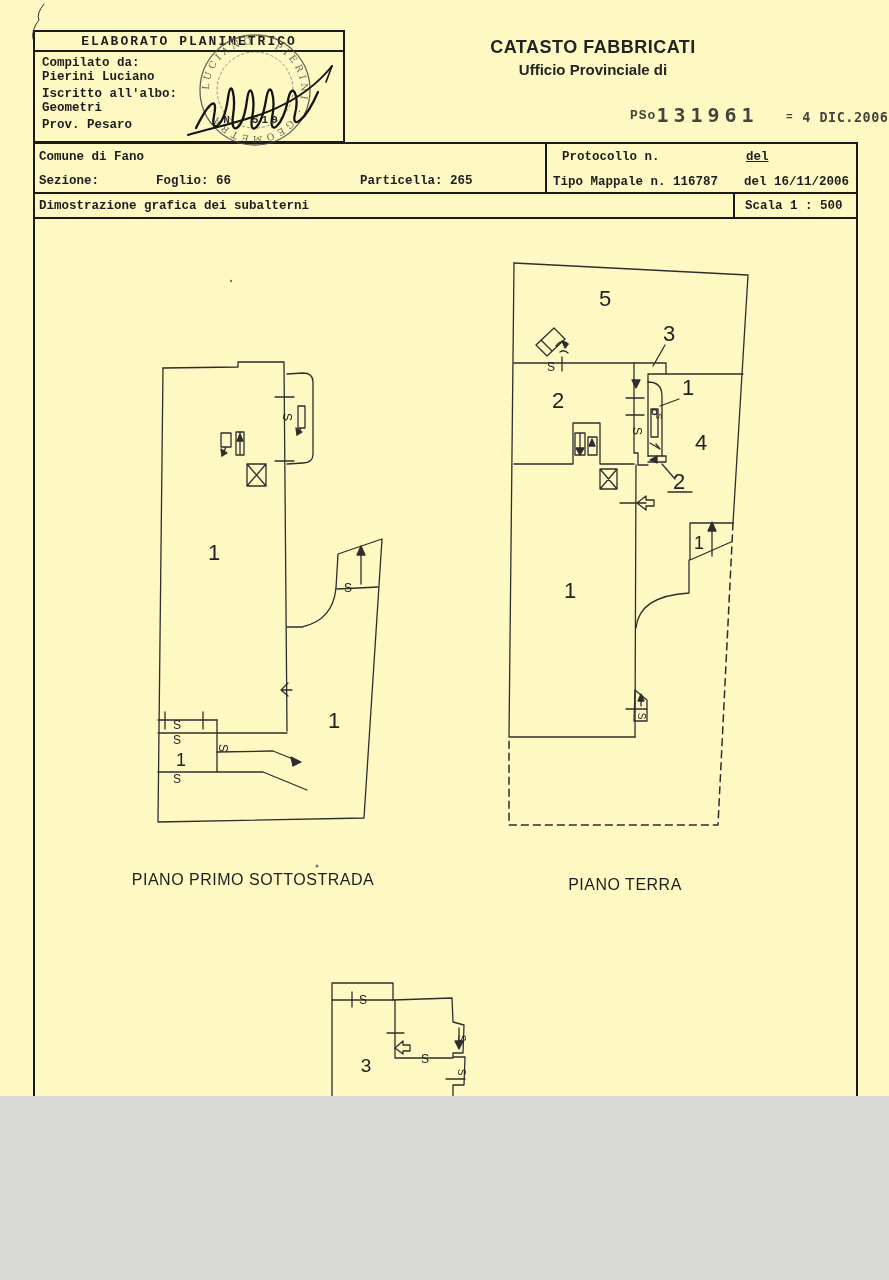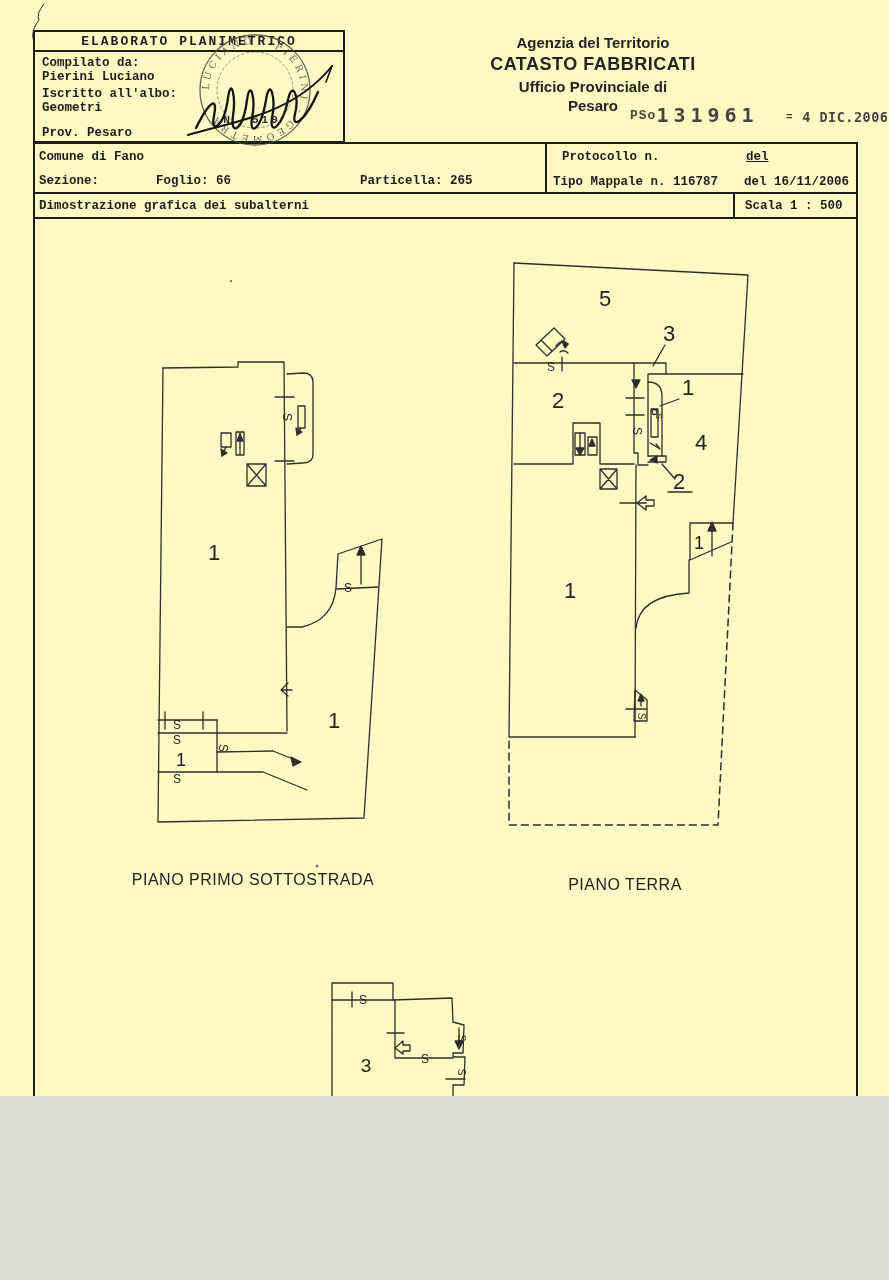--- a/index.html
+++ b/index.html
@@ -4,21 +4,21 @@
 <style>
   html,body{margin:0;padding:0;background:#d9d9d6;}
   .page{position:relative;width:889px;height:1096px;background:#fef9c3;overflow:hidden;
         font-family:"Liberation Mono","DejaVu Sans Mono",monospace;color:#1d1d1d;}
   .abs{position:absolute;box-sizing:border-box;}
   .sans{font-family:"Liberation Sans","DejaVu Sans",sans-serif;}
   .box-left{left:33px;top:30px;width:312px;height:113px;border:2px solid #1b1b1b;background:transparent;}
   .box-title{border-bottom:2px solid #1b1b1b;text-align:center;font-size:13px;letter-spacing:2px;
              padding:2px 0 1px 0;font-weight:700;}
   .box-body{padding:4px 7px;font-size:12.5px;font-weight:700;line-height:14px;}
-  .gap6{margin-top:3px;} .gap12{margin-top:11px;}
+  .gap6{margin-top:3px;} .gap12{margin-top:3px;}
   .agency{left:428px;top:34px;width:330px;text-align:center;font-weight:700;color:#242424;}
   .agency .l1{font-size:15px;} .agency .l2{font-size:18px;letter-spacing:.5px;margin-top:3px;}
   .agency .l3{font-size:15px;margin-top:3px;} .agency .l4{font-size:15px;margin-top:2px;}
   .stampnum{left:630px;top:103px;color:#2b2b2b;opacity:.88;white-space:nowrap;}
   .stampnum .pref{font-size:13px;font-weight:700;letter-spacing:1px;vertical-align:3px;}
   .stampnum .num{font-size:20px;font-weight:700;letter-spacing:5px;font-family:"DejaVu Sans Mono",monospace;text-align:right;}
   .datestamp{left:786px;top:109px;color:#2b2b2b;opacity:.88;white-space:nowrap;}
   .datestamp .pref{font-size:11px;font-weight:700;vertical-align:2px;}
   .datestamp .txt{font-size:13.5px;font-weight:700;letter-spacing:.5px;font-family:"DejaVu Sans Mono",monospace;}
   .line{background:#1b1b1b;}
@@ -40,24 +40,22 @@
     <div class="box-body">
       <div>Compilato da:</div>
       <div>Pierini Luciano</div>
       <div class="gap6">Iscritto all'albo:</div>
       <div>Geometri</div>
       <div class="gap12">Prov. Pesaro</div>
     </div>
   </div>
 
   <div class="abs agency sans">
-    <div class="l1">Agenzia del Territorio</div>
     <div class="l2">CATASTO FABBRICATI</div>
     <div class="l3">Ufficio Provinciale di</div>
-    <div class="l4">Pesaro</div>
   </div>
 
   <div class="abs stampnum">
     <span class="pref">PSo</span><span class="num">131961</span>
   </div>
   <div class="abs datestamp">
     <span class="pref">=</span>
     <span class="txt">4 DIC.2006</span>
   </div>
 

